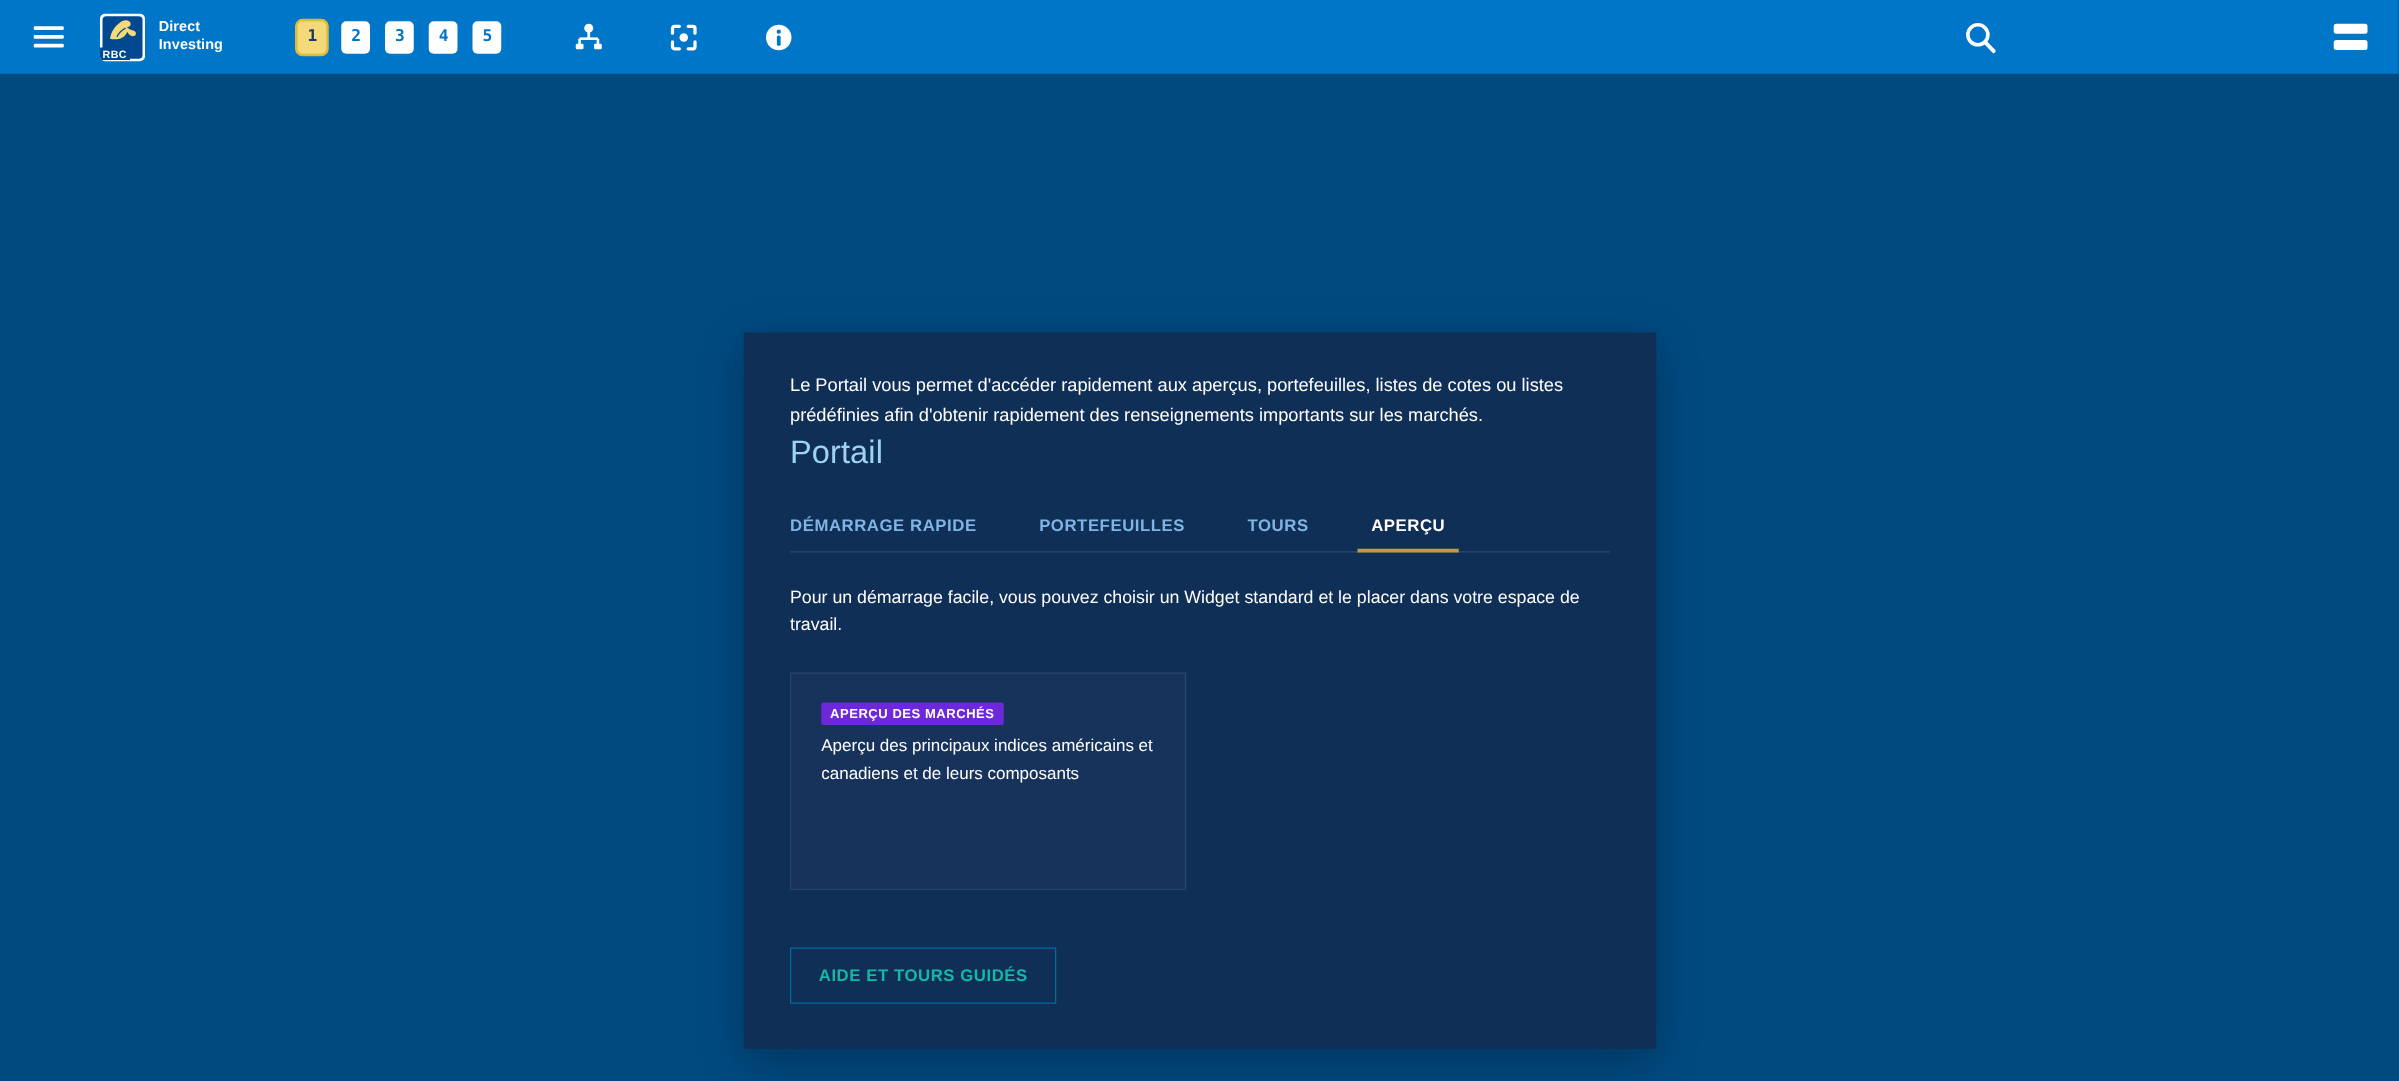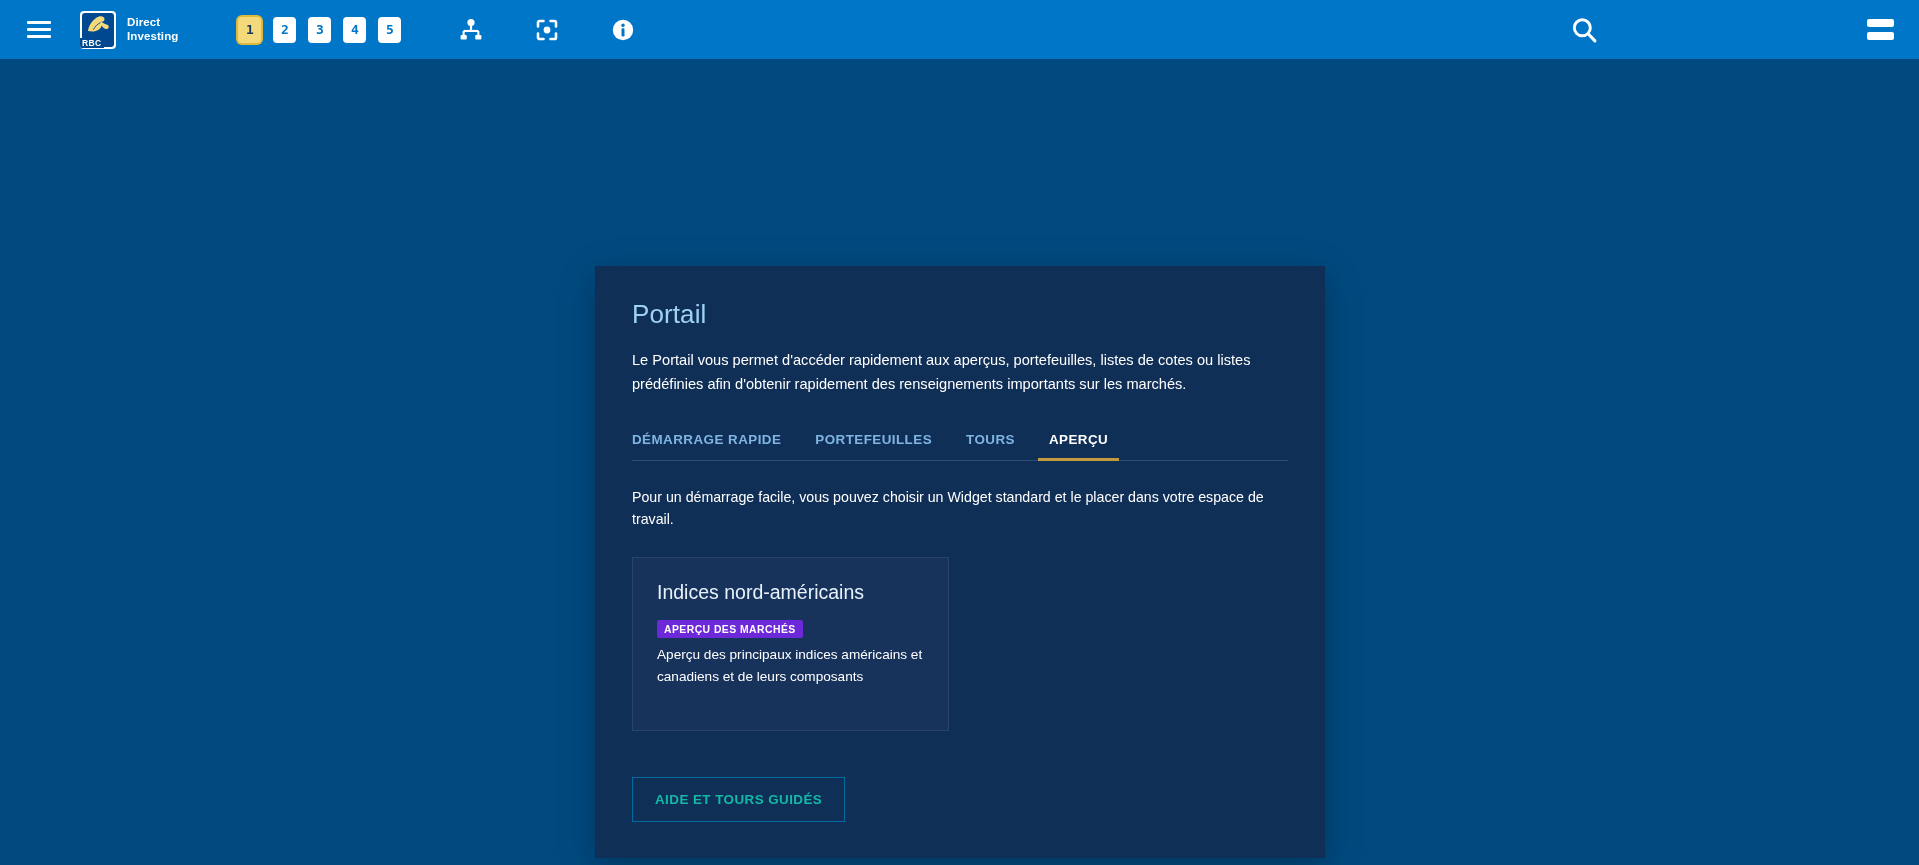--- a/index.html
+++ b/index.html
@@ -127,21 +127,21 @@
     color: #ffffff;
     font-size: 14.6px;
     line-height: 23.5px;
     max-width: 645px;
   }
 
   
   #portal-tabs {
     display: flex;
     align-items: flex-end;
-    gap: 0;
+    gap: 16px;
     margin-top: 28px;
     border-bottom: 1px solid #2b4a74;
   }
   .portal-tab {
     background: none; border: none; cursor: pointer;
     color: #7fb4e3;
     font-size: 13.4px;
     font-weight: bold;
     letter-spacing: .45px;
     padding: 8px 17px 13px 17px;
@@ -286,36 +286,35 @@
     <span class="bar2"></span>
     <span class="bar2"></span>
   </button>
 
 </div>
 
 <div id="workspace-bg">
 
   <div id="portal-card">
 
+    <div id="portal-description">Le Portail vous permet d'accéder rapidement aux aperçus, portefeuilles, listes de cotes ou listes prédéfinies afin d'obtenir rapidement des renseignements importants sur les marchés.</div>
+
     <div id="portal-title">Portail</div>
-
-    <div id="portal-description">Le Portail vous permet d'accéder rapidement aux aperçus, portefeuilles, listes de cotes ou listes prédéfinies afin d'obtenir rapidement des renseignements importants sur les marchés.</div>
 
     <div id="portal-tabs">
       <button class="portal-tab">DÉMARRAGE RAPIDE</button>
       <button class="portal-tab">PORTEFEUILLES</button>
       <button class="portal-tab">TOURS</button>
       <button class="portal-tab active">APERÇU</button>
     </div>
 
     <div id="portal-instruction">Pour un démarrage facile, vous pouvez choisir un Widget standard et le placer dans votre espace de travail.</div>
 
     <div id="widget-list">
       <div class="widget-card">
-        <div class="widget-title">Indices nord-américains</div>
         <span class="widget-badge">APERÇU DES MARCHÉS</span>
         <div class="widget-desc">Aperçu des principaux indices américains et canadiens et de leurs composants</div>
       </div>
     </div>
 
     <button id="help-tours-button">AIDE ET TOURS GUIDÉS</button>
 
   </div>
 
 </div>

